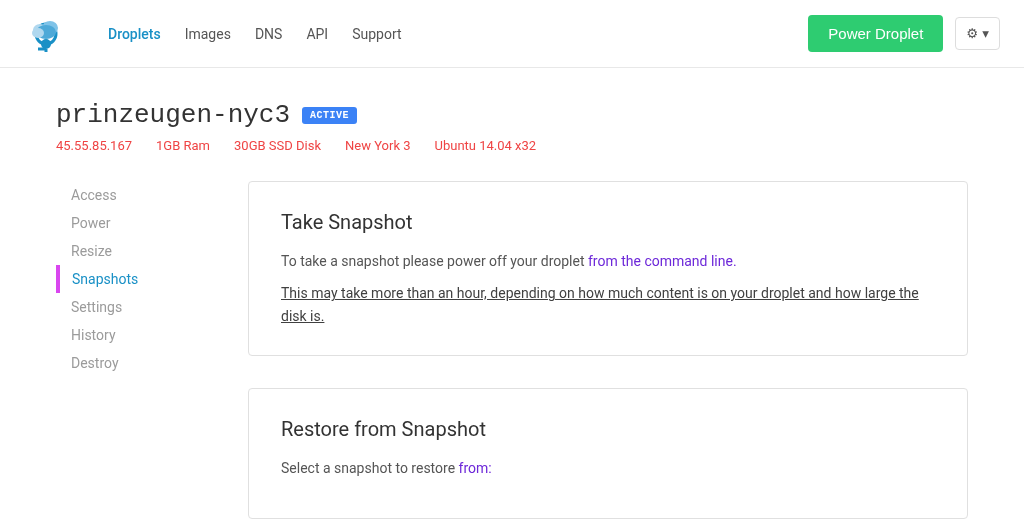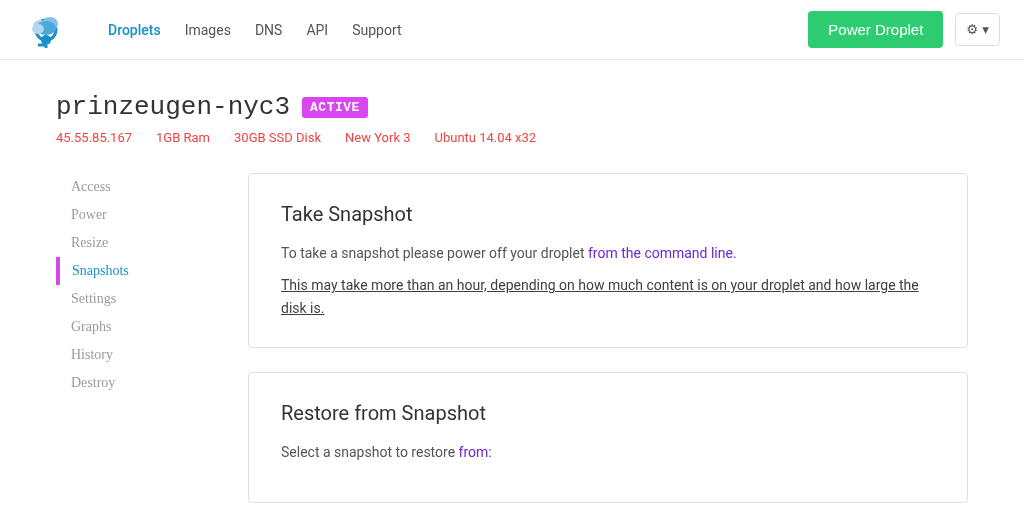--- a/index.html
+++ b/index.html
@@ -3,21 +3,21 @@
   <meta charset="utf-8">
   <style>
     * { margin: 0; padding: 0; box-sizing: border-box; }
     body { font-family: -apple-system, BlinkMacSystemFont, 'Segoe UI', Roboto, sans-serif; background: #fff; color: #333; font-size: 14px; }
 
     
     .header {
       display: flex;
       align-items: center;
       padding: 0 24px;
-      height: 60px;
+      height: 68px;
       border-bottom: 1px solid #e8e8e8;
       background: #fff;
     }
     .logo-area {
       display: flex;
       align-items: center;
       margin-right: 32px;
     }
     .logo-icon {
       width: 44px;
@@ -81,23 +81,23 @@
       gap: 12px;
       margin-bottom: 8px;
       font-family: Liberation Mono, monospace;
     }
     .droplet-name {
       font-size: 26px;
       font-weight: 400;
       color: #333;
     }
     .active-badge {
-      background: #d946ef;
+      background: #3b82f6;
       color: #fff;
-      font-size: 13px;
+      font-size: 10px;
       font-weight: 700;
       padding: 3px 8px;
       border-radius: 3px;
       letter-spacing: 0.5px;
     }
     .droplet-meta {
       display: flex;
       gap: 24px;
       color: #ef4444;
       font-size: 13px;
@@ -107,42 +107,41 @@
     
     .content-layout {
       display: flex;
       gap: 32px;
     }
 
     
     .sidebar {
       width: 160px;
       flex-shrink: 0;
-      font-family: Liberation Serif, serif;
     }
     .sidebar-item {
       display: block;
       padding: 6px 0 6px 12px;
       color: #9b9b9b;
       font-size: 14px;
       cursor: pointer;
       text-decoration: none;
       border-left: 3px solid transparent;
     }
     .sidebar-item.active {
       color: #1990c6;
       border-left: 4px solid #d946ef;
     }
 
     
     .panels {
       flex: 1;
       display: flex;
       flex-direction: column;
-      gap: 24px;
+      gap: 32px;
     }
 
     .panel {
       border: 1px solid #e0e0e0;
       border-radius: 4px;
       padding: 28px 32px;
     }
     .panel-title {
       font-size: 20px;
       font-weight: 400;
@@ -215,21 +214,20 @@
   </div>
 
   <div class="content-layout">
 
     <aside class="sidebar">
       <a class="sidebar-item">Access</a>
       <a class="sidebar-item">Power</a>
       <a class="sidebar-item">Resize</a>
       <a class="sidebar-item active">Snapshots</a>
       <a class="sidebar-item">Settings</a>
-      <a class="sidebar-item">Graphs</a>
       <a class="sidebar-item">History</a>
       <a class="sidebar-item">Destroy</a>
     </aside>
 
     <div class="panels">
 
       <div class="panel">
         <h2 class="panel-title">Take Snapshot</h2>
         <p class="panel-text">
           <span>To take a snapshot please power off your droplet </span><a class="panel-link">from the command line.</a>

